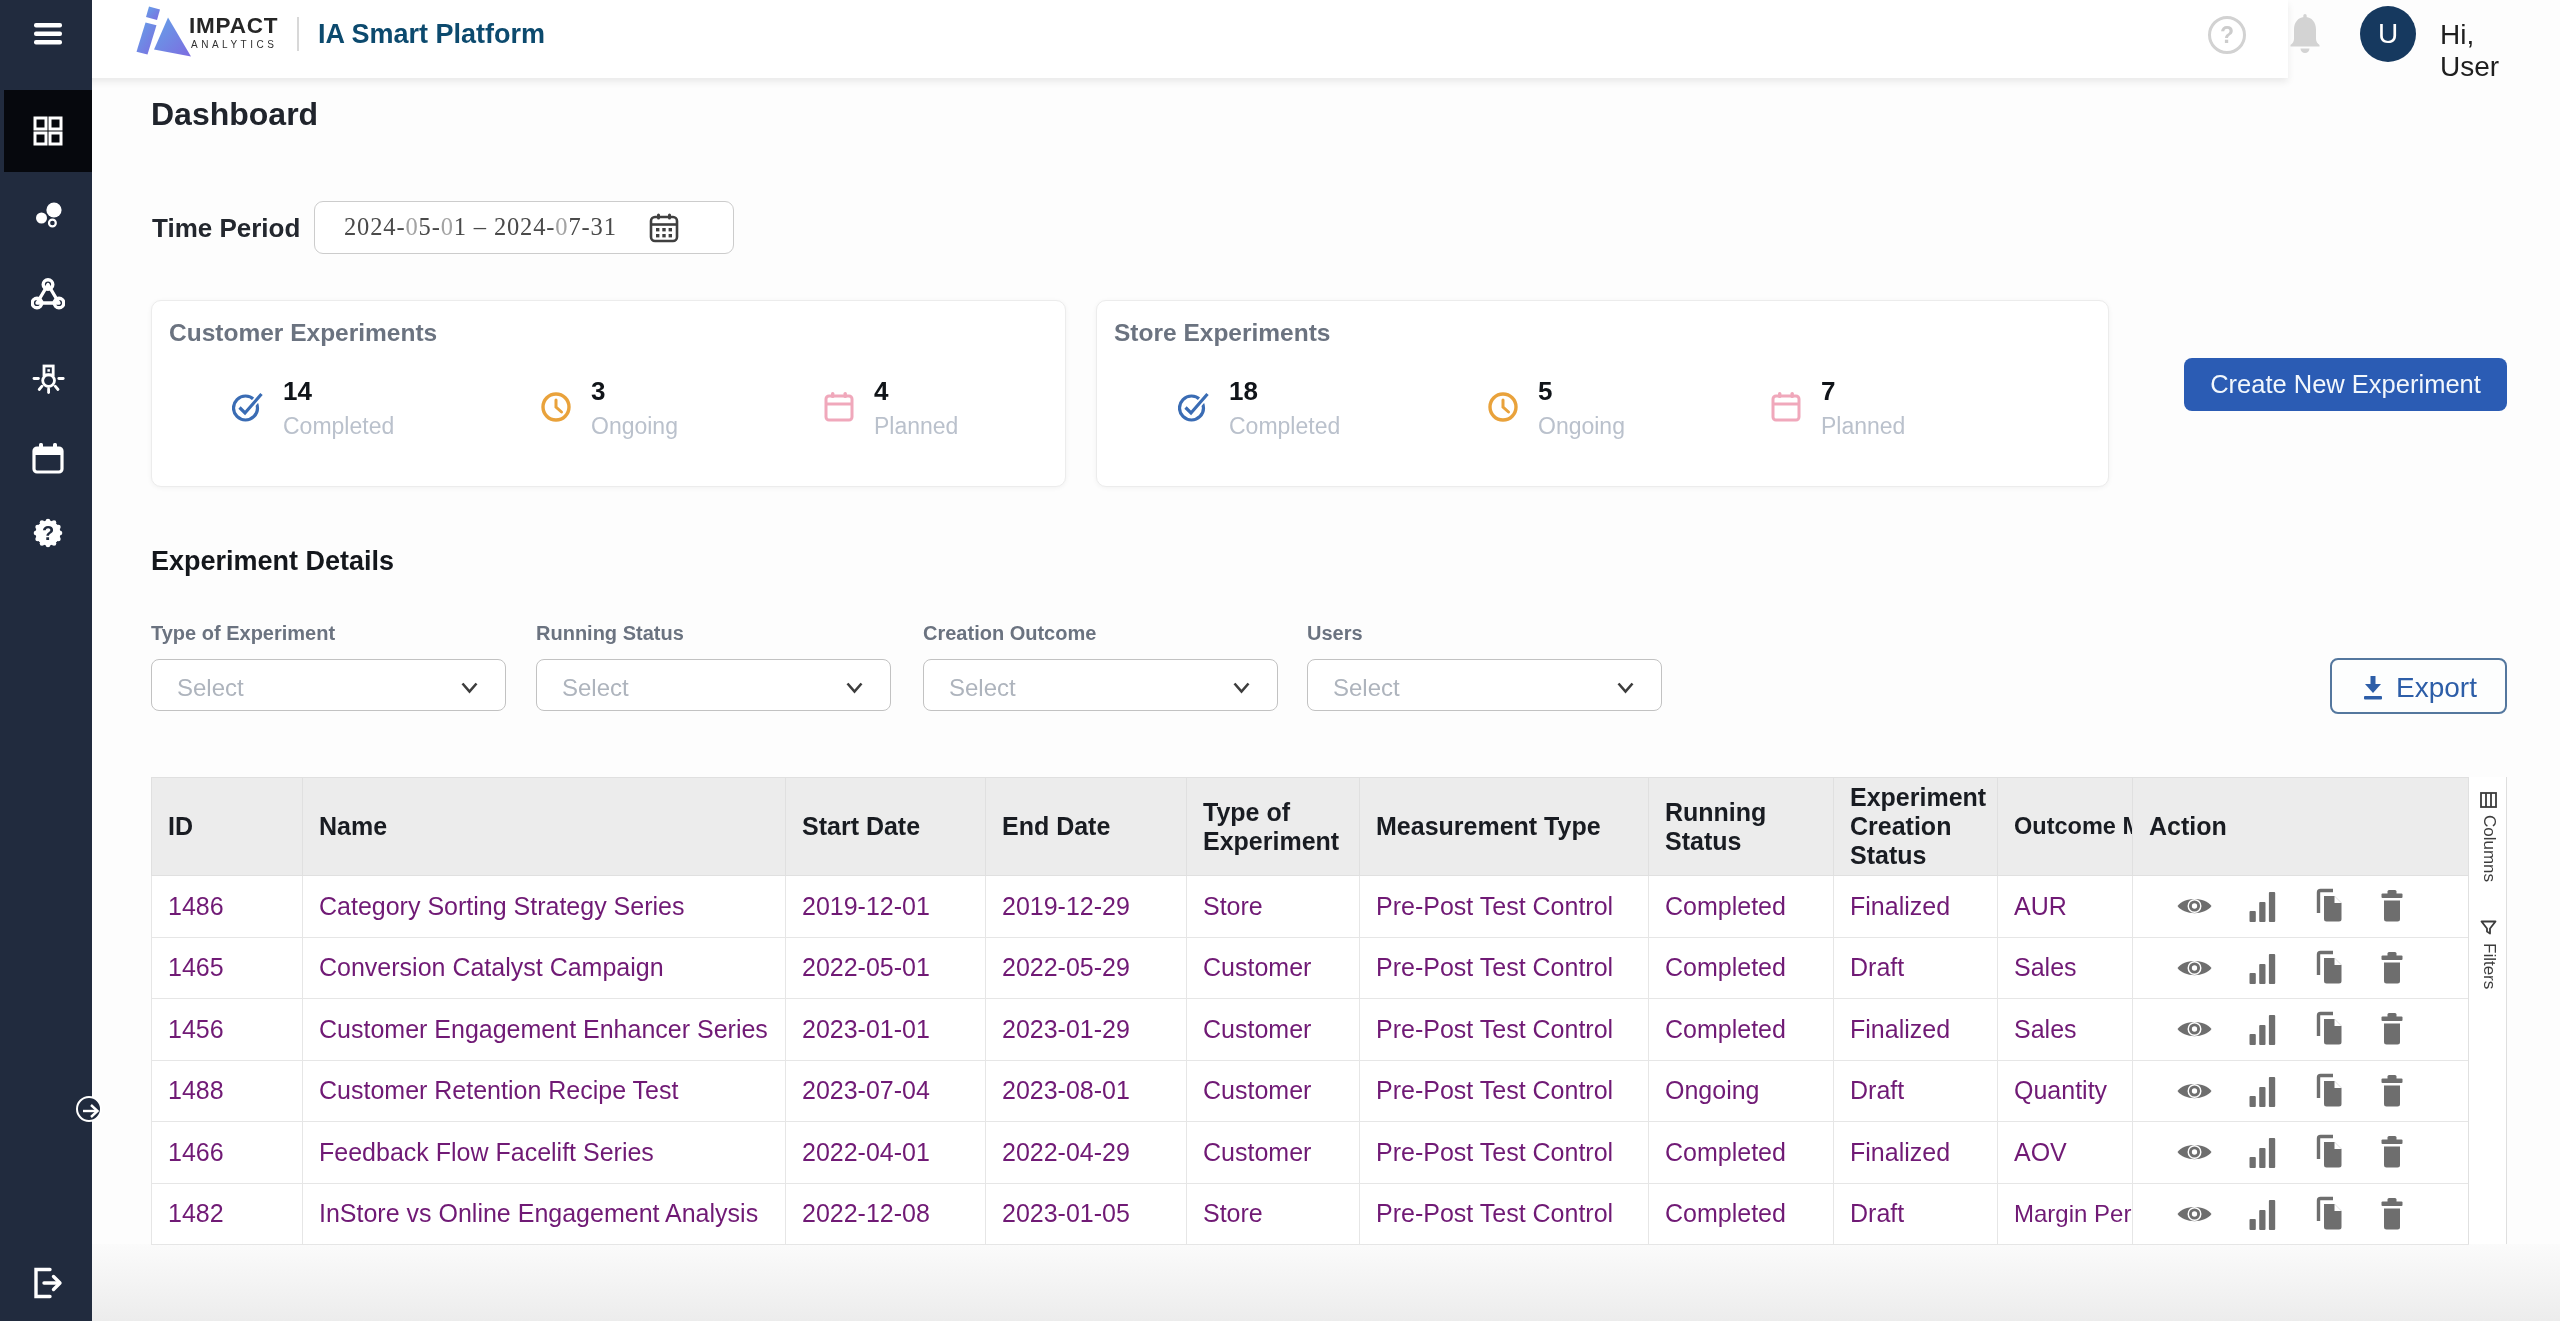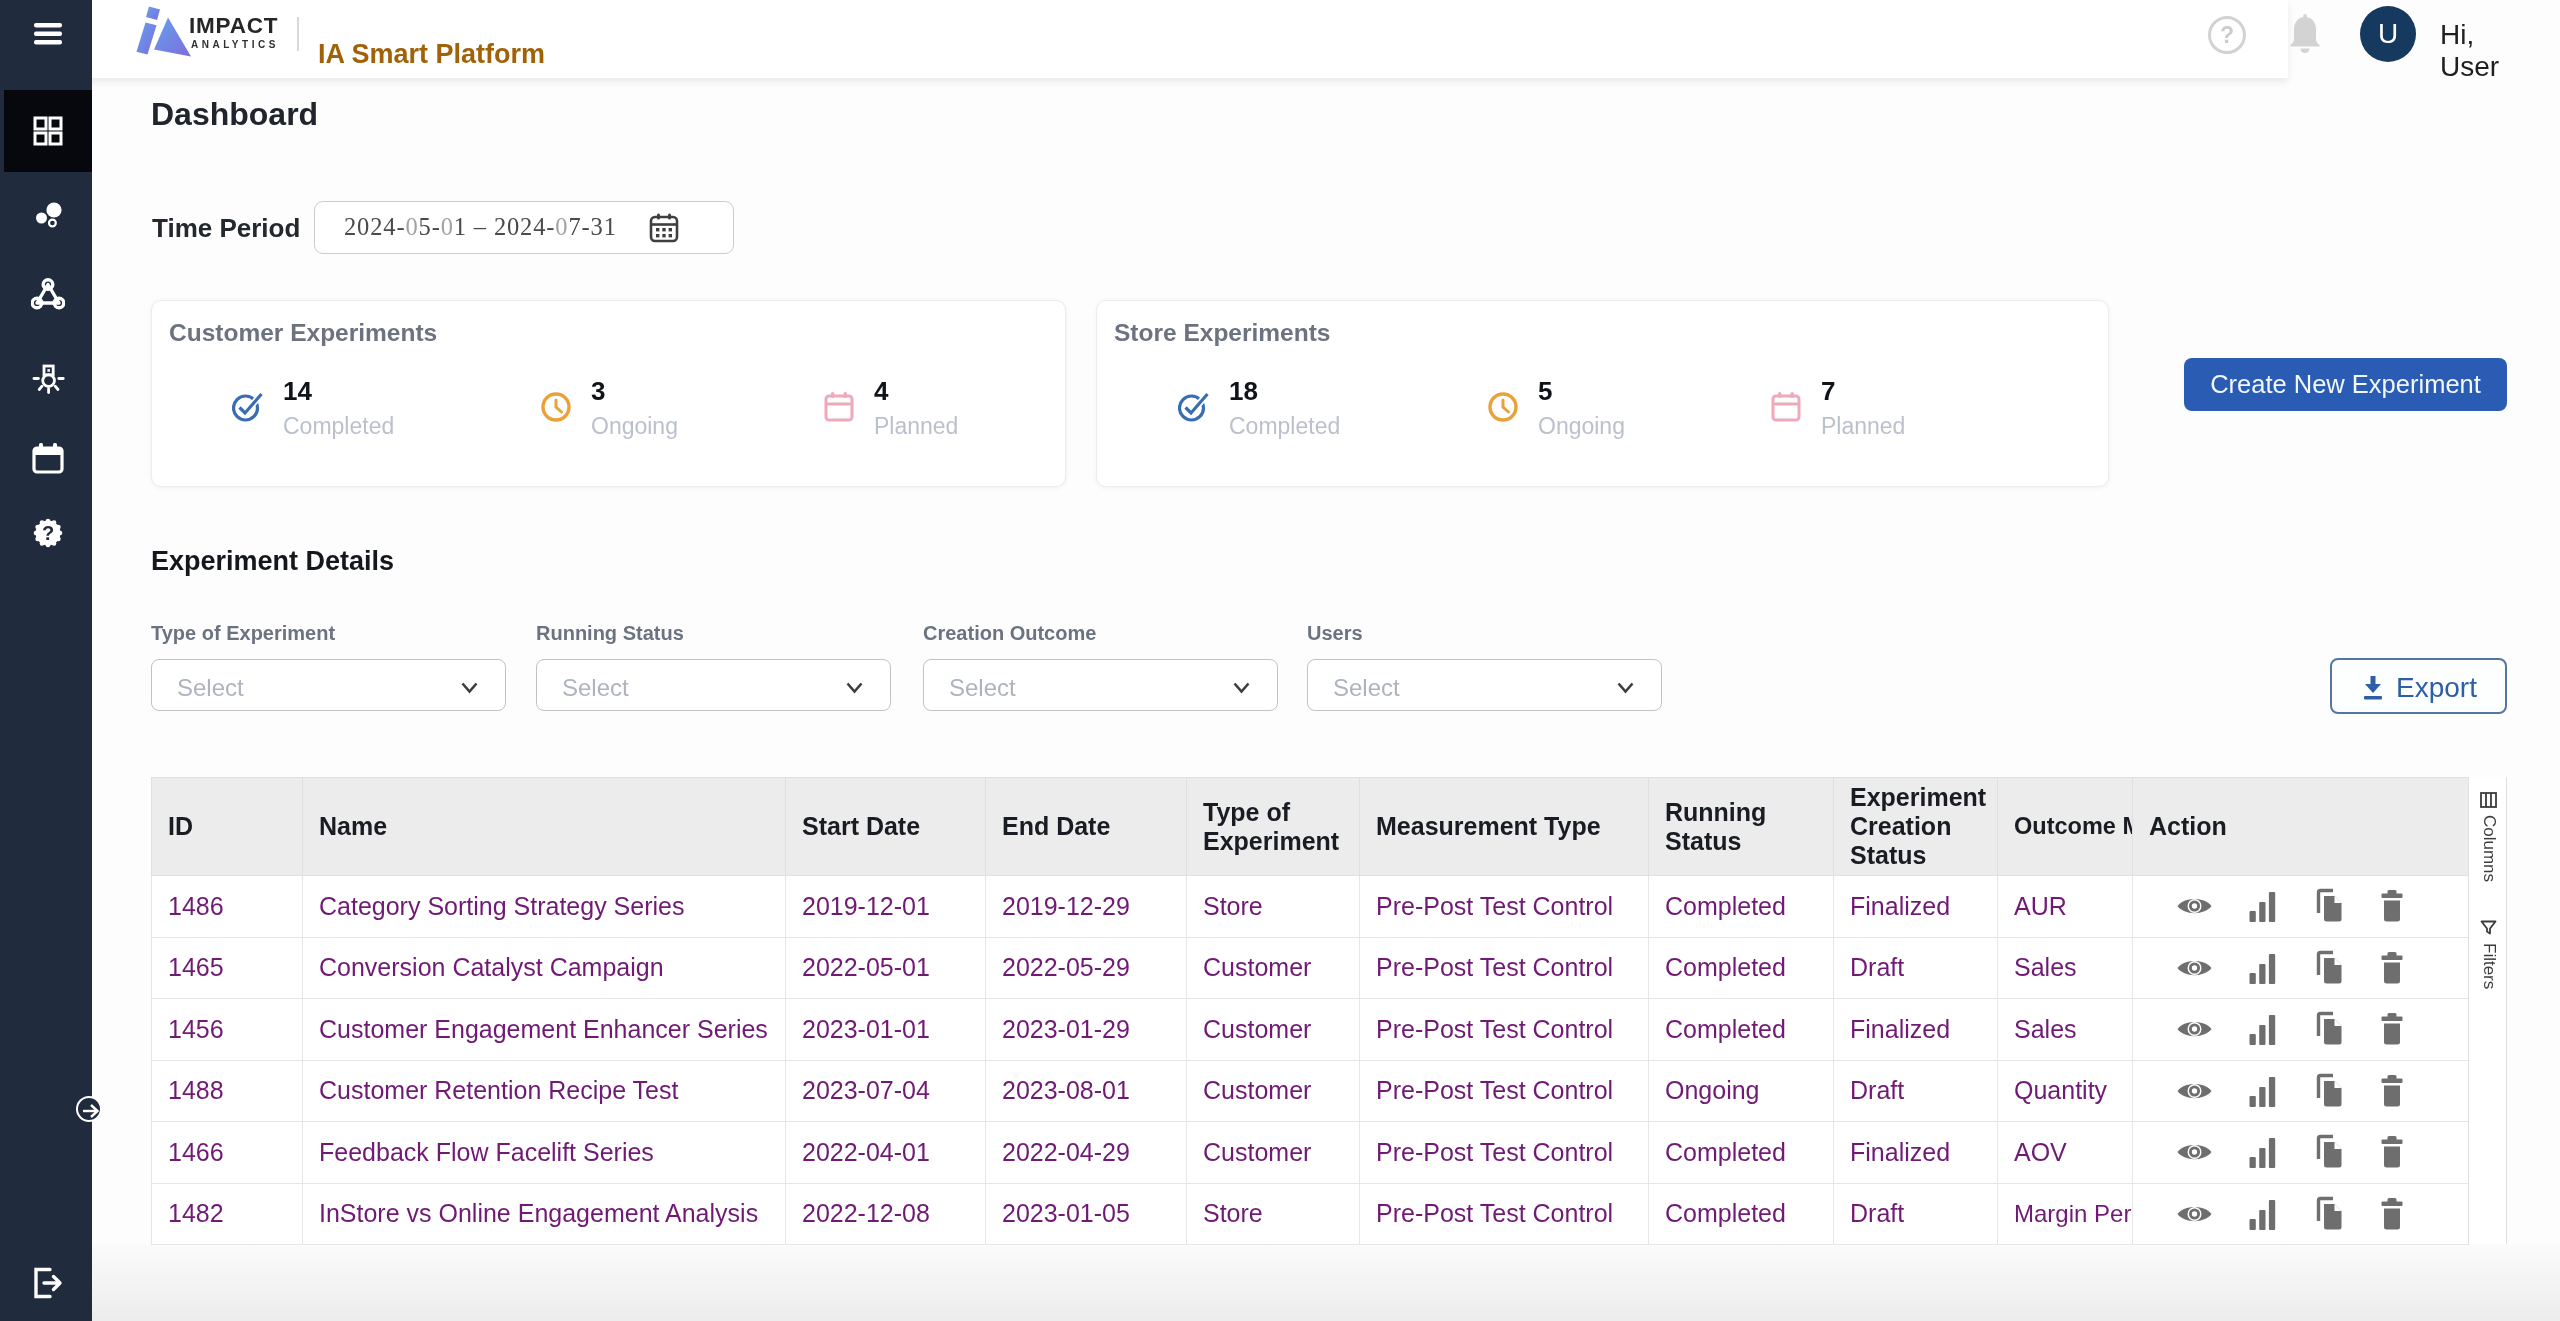--- a/index.html
+++ b/index.html
@@ -3,23 +3,23 @@
 <meta charset="utf-8">
 <style>
 * { margin:0; padding:0; box-sizing:border-box; }
 html,body { width:2560px; height:1321px; overflow:hidden; }
 body { font-family:"Liberation Sans", sans-serif; background:#fdfdfd; position:relative; }
 
 
 #header { position:absolute; left:0; top:0; width:2288px; height:78px; background:#ffffff; box-shadow:0 4px 7px rgba(0,0,0,0.08); z-index:5; }
 #logo { position:absolute; left:133px; top:2px; }
 #brand1 { position:absolute; left:189px; top:13px; font-size:22.5px; font-weight:700; letter-spacing:0.8px; color:#262626; }
-#brand2 { position:absolute; left:191px; top:39px; font-size:10px; font-weight:700; letter-spacing:3.5px; color:#303030; }
+#brand2 { position:absolute; left:191px; top:39px; font-size:10px; font-weight:400; letter-spacing:3.5px; color:#303030; }
 #divider { position:absolute; left:297px; top:17px; width:2px; height:34px; background:#d8d8d8; }
-#platform { position:absolute; left:318px; top:19px; font-size:27px; font-weight:700; color:#a16207;margin-top:20px; }
+#platform { position:absolute; left:318px; top:19px; font-size:27px; font-weight:700; color:#0c4a6e; }
 #helpcirc { position:absolute; left:2208px; top:16px; width:38px; height:38px; border:3px solid #d2d2d2; border-radius:50%; color:#cccccc; font-size:23px; font-weight:700; text-align:center; line-height:33px; }
 #bell { position:absolute; left:2284px; top:13px; }
 #avatar { position:absolute; left:2360px; top:6px; width:56px; height:56px; border-radius:50%; background:#16395f; color:#ffffff; font-size:28px; text-align:center; line-height:56px; }
 #hiuser { position:absolute; left:2440px; top:19px; font-size:28px; color:#1f1f1f; }
 
 
 #sidebar { position:absolute; left:0; top:0; width:92px; height:1321px; background:#212b3e; z-index:10; }
 .sideicon { position:absolute; }
 #activeTile { position:absolute; left:4px; top:90px; width:88px; height:82px; background:#06080d; }
 #collapse { position:absolute; left:76px; top:1096px; width:26px; height:26px; border-radius:50%; background:#212b3e; border:2.5px solid #ffffff; z-index:11; }

